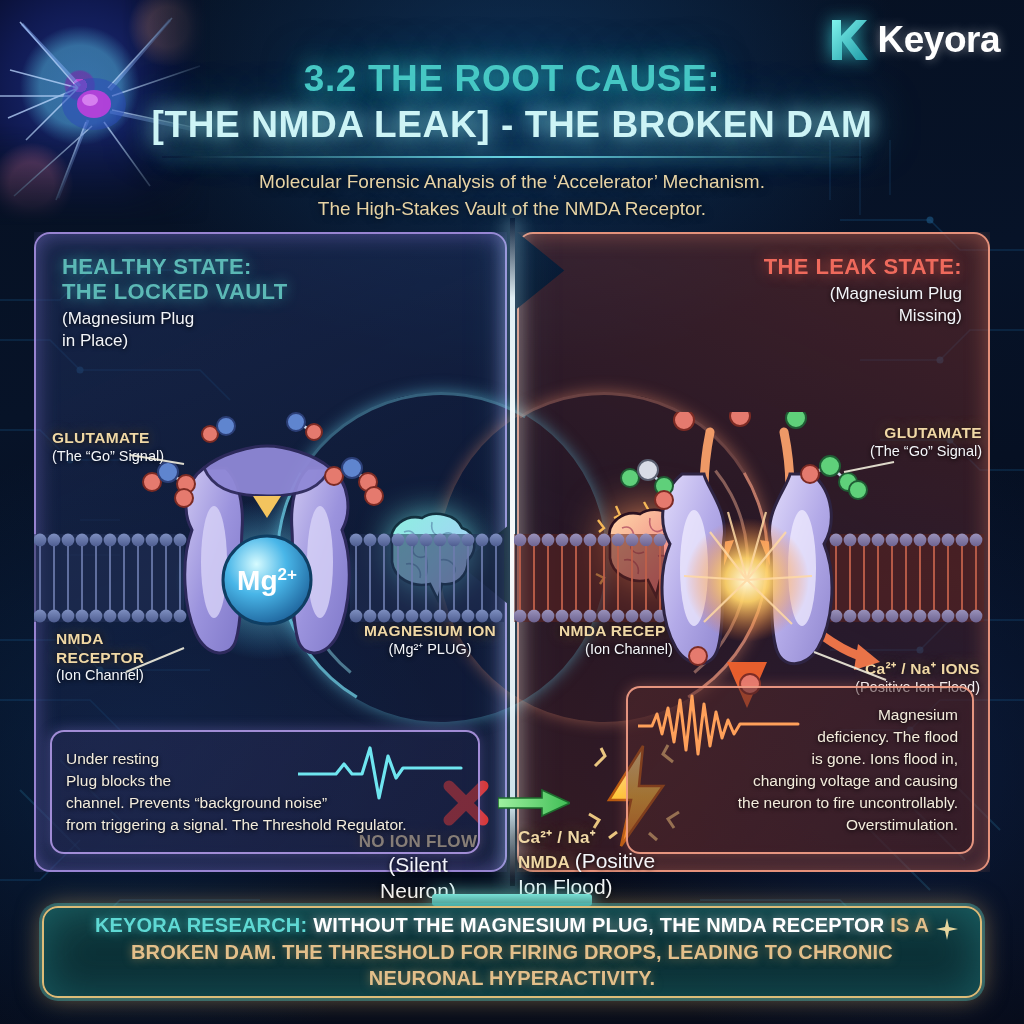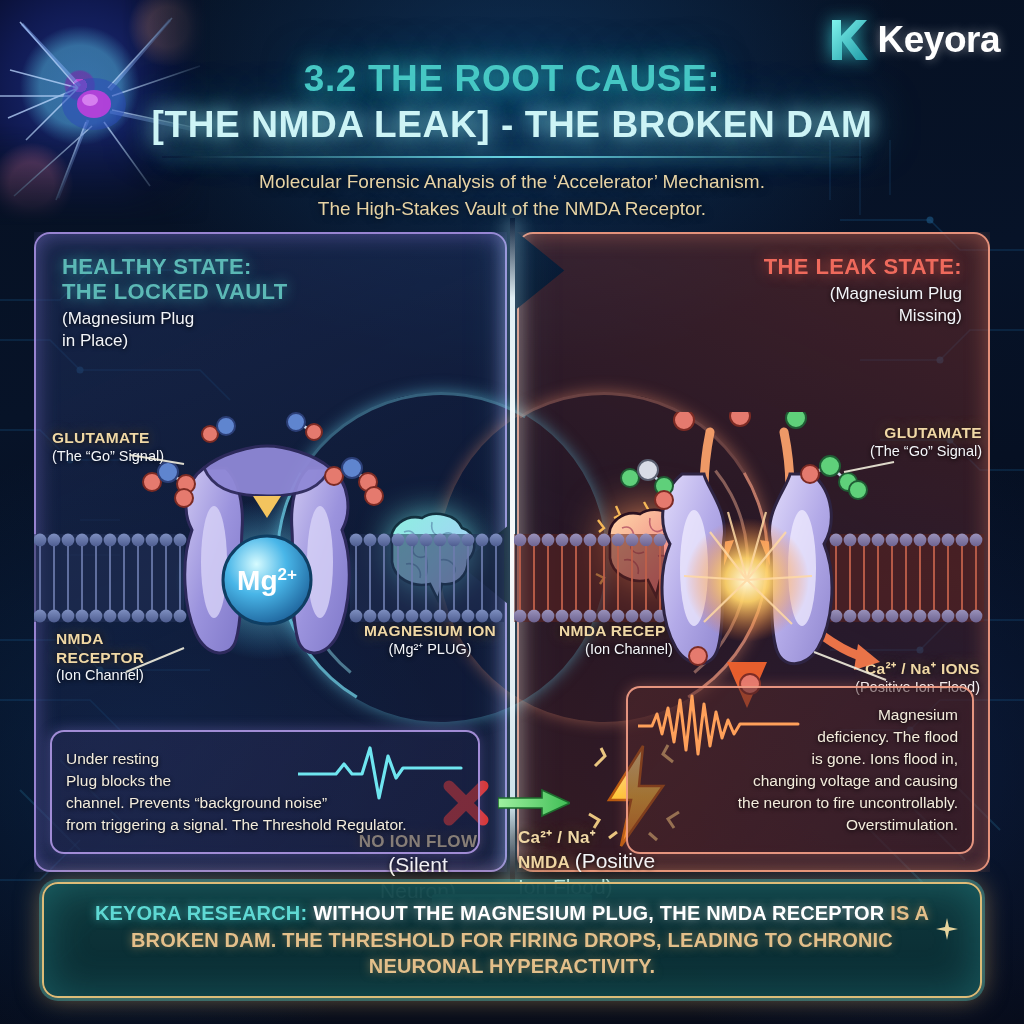--- a/index.html
+++ b/index.html
@@ -152,21 +152,21 @@
   .ecg { position:absolute; }
 
   
   .banner-tab {
     position:absolute; left:50%; transform:translateX(-50%); bottom:118px;
     width:160px; height:12px; border-radius:3px;
     background:linear-gradient(180deg,#6fe6e0,#1d8f9c);
     box-shadow:0 0 18px rgba(90,230,230,.8);
   }
   .banner {
-    position:absolute; left:42px; right:42px; bottom:26px; height:116px;
+    position:absolute; left:42px; right:42px; bottom:26px; height:92px;
     border-radius:16px; padding:14px 40px;
     border:2px solid rgba(233,196,124,.95);
     background:linear-gradient(180deg, rgba(15,58,62,.96), rgba(10,44,50,.97));
     box-shadow:0 0 0 3px rgba(70,210,205,.35), 0 0 26px rgba(235,190,110,.5), 0 0 44px rgba(60,200,200,.3) inset;
     display:flex; align-items:center; justify-content:center; text-align:center;
   }
   .banner-text { font-size:20px; font-weight:700; line-height:1.32; letter-spacing:.2px; }
   .bn-cyan { color:#5fd9d4; text-shadow:0 0 10px rgba(80,220,215,.7); }
   .bn-white { color:#ffffff; text-shadow:0 0 10px rgba(255,255,255,.55); }
   .bn-gold { color:#e3bf8a; text-shadow:0 0 10px rgba(225,180,110,.55); }

